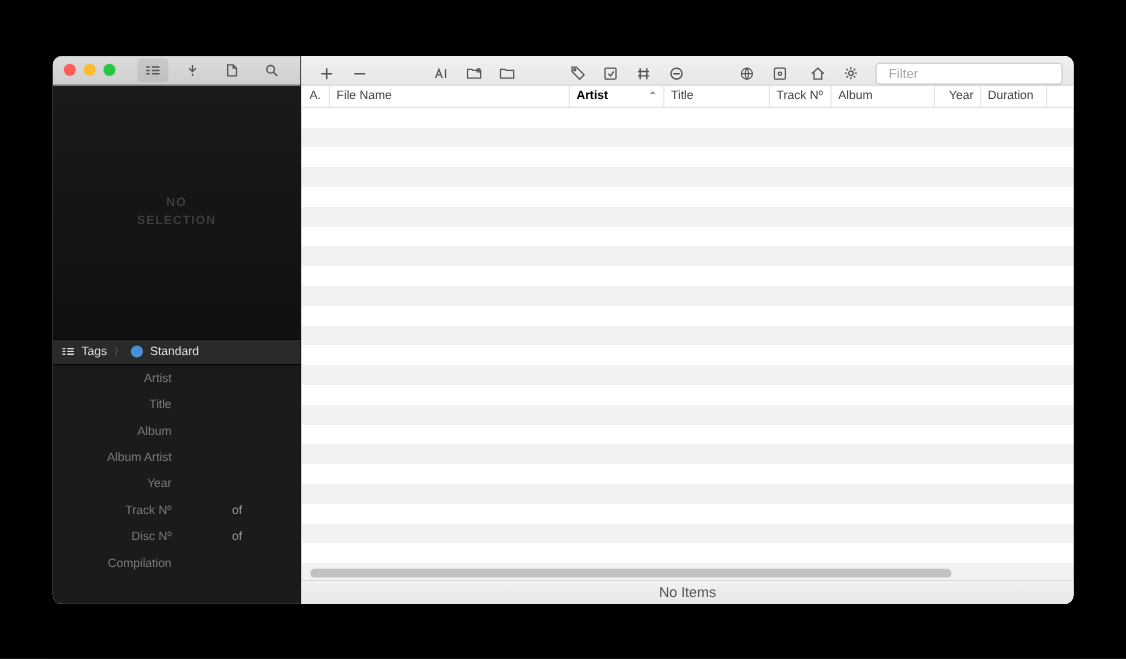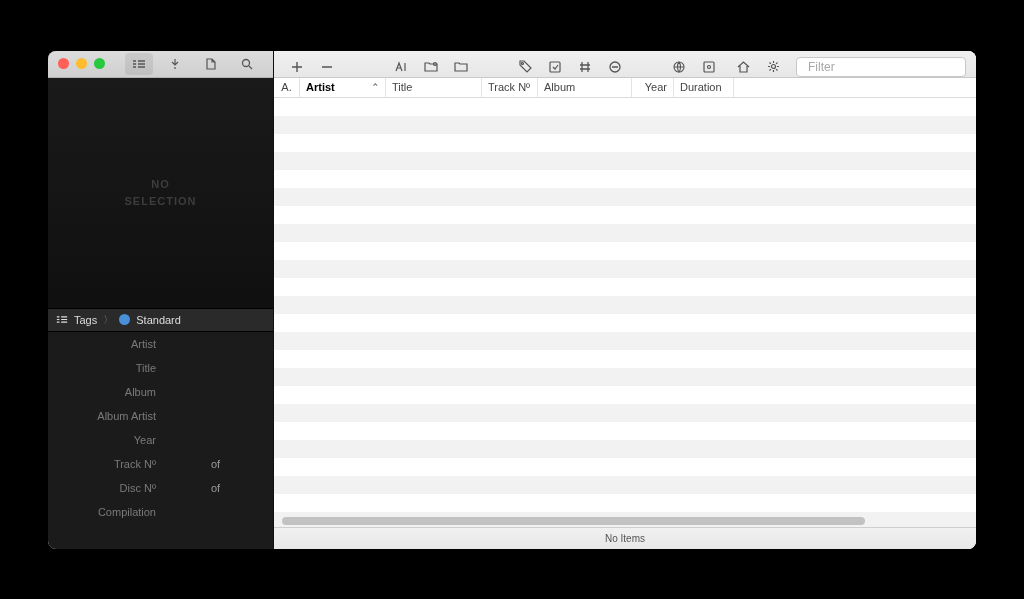--- a/index.html
+++ b/index.html
@@ -174,21 +174,21 @@
 .hscroll-thumb {
   height:8px; width:85%;
   background:#c2c2c2; border-radius:4px;
 }
 
 .statusbar {
   height: 22px;
   background: linear-gradient(#f1f1f1,#e7e7e7);
   border-top:1px solid #cfcfcf;
   display:flex; align-items:center; justify-content:center;
-  font-size:10px; color:#555;
+  font-size:13px; color:#555;
 }
 </style>
 </head>
 <body>
 
 <div class="window">
 
   <div class="left-panel">
     <div class="sidebar-titlebar">
       <div class="traffic">
@@ -368,20 +368,21 @@
         <svg width="11" height="11" viewBox="0 0 12 12" stroke="#888" stroke-width="1.3" fill="none">
             <circle cx="5" cy="5" r="3.5"></circle>
             <path d="M8 8l3 3"></path>
           </svg>
         <input type="text" placeholder="Filter" style="">
       </div>
     </div>
 
     <div class="column-headers">
       <div class="col col-a">A.</div>
+      <div class="col col-file">File Name</div>
       <div class="col col-artist sorted">
         <span>Artist</span>
         <span class="sort-arrow">⌃</span>
       </div>
       <div class="col col-title">Title</div>
       <div class="col col-track">Track Nº</div>
       <div class="col col-album">Album</div>
       <div class="col col-year">Year</div>
       <div class="col col-dur">Duration</div>
       <div class="col col-bit">Bi</div>

